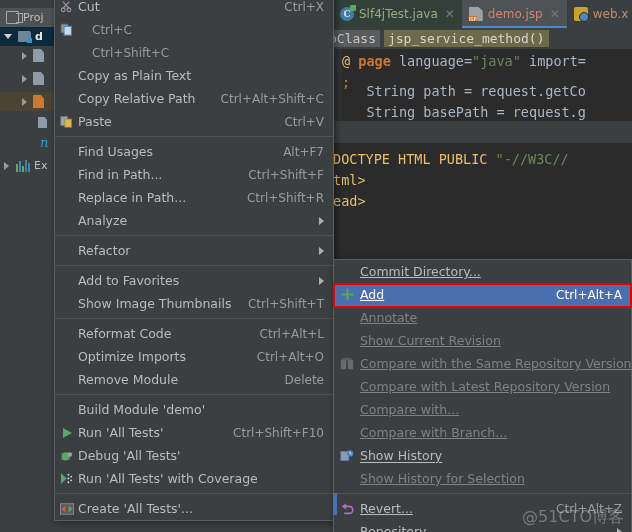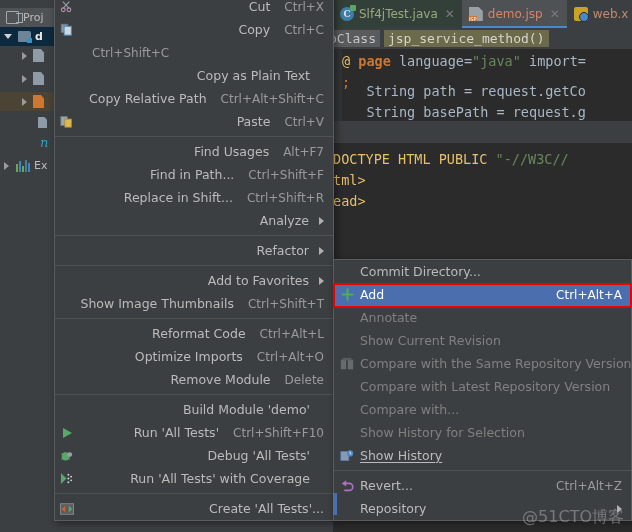--- a/index.html
+++ b/index.html
@@ -129,37 +129,37 @@
   .menu {
     position: absolute; background: #3c3f41; border: 1px solid #5a5d5f;
     box-shadow: 2px 2px 7px rgba(0,0,0,.45);
   }
   #ctx-menu { left: 54px; top: -6px; width: 280px; }
   .mi {
     position: relative; height: 23px; display: flex; align-items: center;
     font-size: 12.5px; color: #bbbbbb; padding: 0 9px 0 0; cursor: default;
   }
   .mi .ico { width: 23px; flex: none; display: flex; align-items: center; justify-content: center; }
-  .mi .lbl { flex: 1; white-space: nowrap; text-align: right; }
+  .mi .lbl { flex: 1; white-space: nowrap; }
   .mi .acc { color: #9a9a9a; font-size: 12px; white-space: nowrap; margin-left: 14px; }
   .mi .sub {
     width: 0; height: 0; margin-left: 10px;
     border-left: 5px solid #b0b0b0; border-top: 4px solid transparent; border-bottom: 4px solid transparent;
   }
   .msep { height: 1px; background: #4f5254; margin: 3px 0; }
   .u { text-decoration: underline; text-underline-offset: 2px; }
 
   
   #git-menu { left: 333px; top: 259px; width: 299px; }
   .gi {
     position: relative; height: 23px; display: flex; align-items: center;
     font-size: 12.5px; color: #bbbbbb; padding: 0 9px 0 0;
   }
   .gi .ico { width: 26px; flex: none; display: flex; align-items: center; justify-content: center; }
-  .gi .lbl { flex: 1; white-space: nowrap; }
+  .gi .lbl { flex: 1; white-space: nowrap; text-decoration: underline; }
   .gi .acc { color: #9a9a9a; font-size: 12px; white-space: nowrap; margin-left: 14px; }
   .gi.dis, .gi.dis .acc, .gi.dis .lbl { color: #808080; }
   .gi.hl { background: #4b6eaf; color: #ffffff; }
   .gi.hl .acc { color: #ffffff; }
   .gi .sub { width:0;height:0;margin-left:10px;border-left:5px solid #b0b0b0;border-top:4px solid transparent;border-bottom:4px solid transparent; }
 
   .redbox {
     position: absolute; left: 333px; top: 283px; width: 299px; height: 25px;
     border: 2px solid #ee0000; pointer-events: none; z-index: 40;
   }
@@ -286,21 +286,20 @@
       <span class="lbl">Cut</span>
       <span class="acc">Ctrl+X</span>
     </div>
     <div class="mi">
       <span class="ico">
         <svg width="13" height="13" viewBox="0 0 16 16">
             <rect x="1.5" y="1.5" width="8" height="10" fill="#8c9aa6" stroke="#6b7780" stroke-width="1"></rect>
             <rect x="5" y="4" width="9" height="11" fill="#cfd8dc" stroke="#3d85c6" stroke-width="1.2"></rect>
           </svg>
       </span>
-      <span class="lbl">Copy</span>
       <span class="acc">Ctrl+C</span>
     </div>
     <div class="mi">
       <span class="ico"></span>
       <span class="acc">Ctrl+Shift+C</span>
     </div>
     <div class="mi">
       <span class="ico"></span>
       <span class="lbl">Copy as Plain Text</span>
       <span class="acc"></span>
@@ -328,21 +327,21 @@
       <span class="lbl">Find Usages</span>
       <span class="acc">Alt+F7</span>
     </div>
     <div class="mi">
       <span class="ico"></span>
       <span class="lbl">Find in Path...</span>
       <span class="acc">Ctrl+Shift+F</span>
     </div>
     <div class="mi">
       <span class="ico"></span>
-      <span class="lbl">Replace in Shift...</span>
+      <span class="lbl">Replace in Path...</span>
       <span class="acc">Ctrl+Shift+R</span>
     </div>
     <div class="mi">
       <span class="ico"></span>
       <span class="lbl">Analyze</span>
       <span class="sub"></span>
     </div>
 
     <div class="msep"></div>
 
@@ -477,32 +476,36 @@
     <div class="gi dis">
       <span class="ico"></span>
       <span class="lbl">Compare with Latest Repository Version</span>
     </div>
     <div class="gi dis">
       <span class="ico"></span>
       <span class="lbl">Compare with...</span>
     </div>
     <div class="gi dis">
       <span class="ico"></span>
-      <span class="lbl">Show History for Selection</span>
+      <span class="lbl">Compare with Branch...</span>
     </div>
     <div class="gi">
       <span class="ico">
         <svg width="14" height="14" viewBox="0 0 16 16">
             <rect x="1" y="3" width="9" height="10" fill="#8a9bb0" stroke="#5b83b5" stroke-width="1"></rect>
             <circle cx="11.5" cy="5" r="3.6" fill="#4a88c7"></circle>
             <path d="M11.5 3 V5 L13 6" stroke="#fff" stroke-width="1" fill="none"></path>
           </svg>
       </span>
       <span class="lbl u">Show History</span>
     </div>
+    <div class="gi dis">
+      <span class="ico"></span>
+      <span class="lbl">Show History for Selection</span>
+    </div>
 
     <div class="msep"></div>
 
     <div class="gi">
       <span class="ico">
         <svg width="15" height="14" viewBox="0 0 16 16">
             <path d="M4 5 H10 A4 4 0 0 1 10 13 H5" stroke="#b06fc4" stroke-width="1.9" fill="none" stroke-linecap="round"></path>
             <polygon points="6.5,1.5 6.5,8.5 1.5,5" fill="#b06fc4"></polygon>
           </svg>
       </span>

